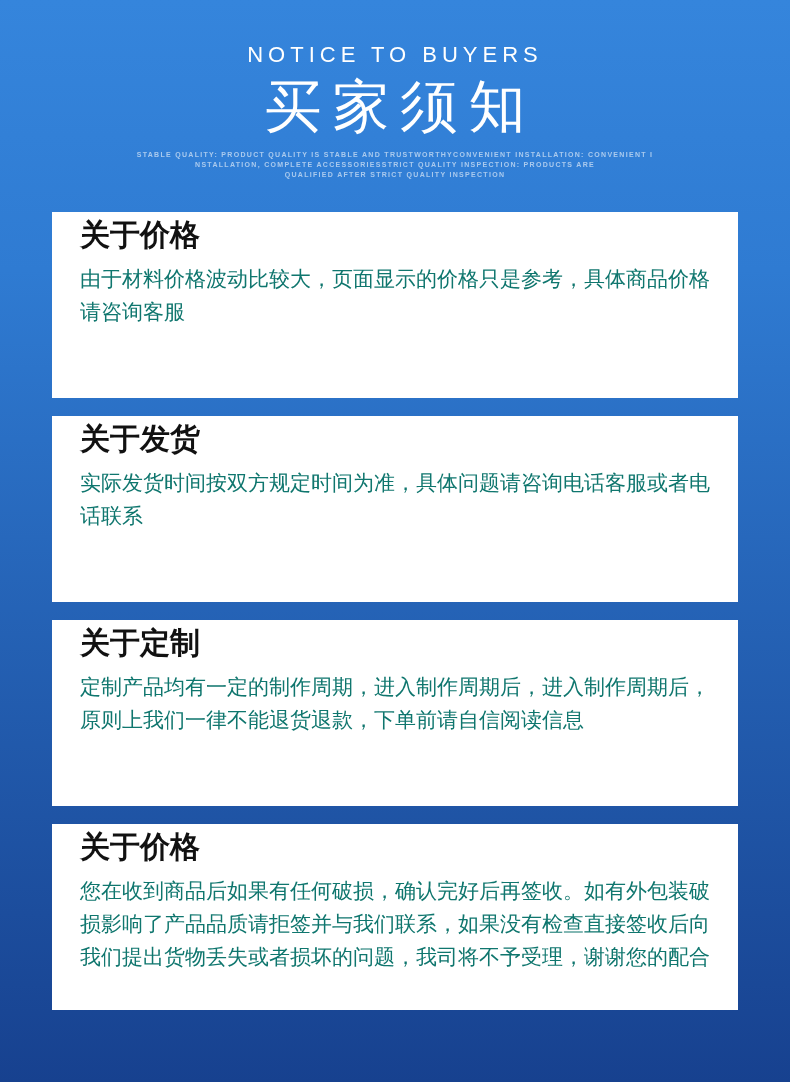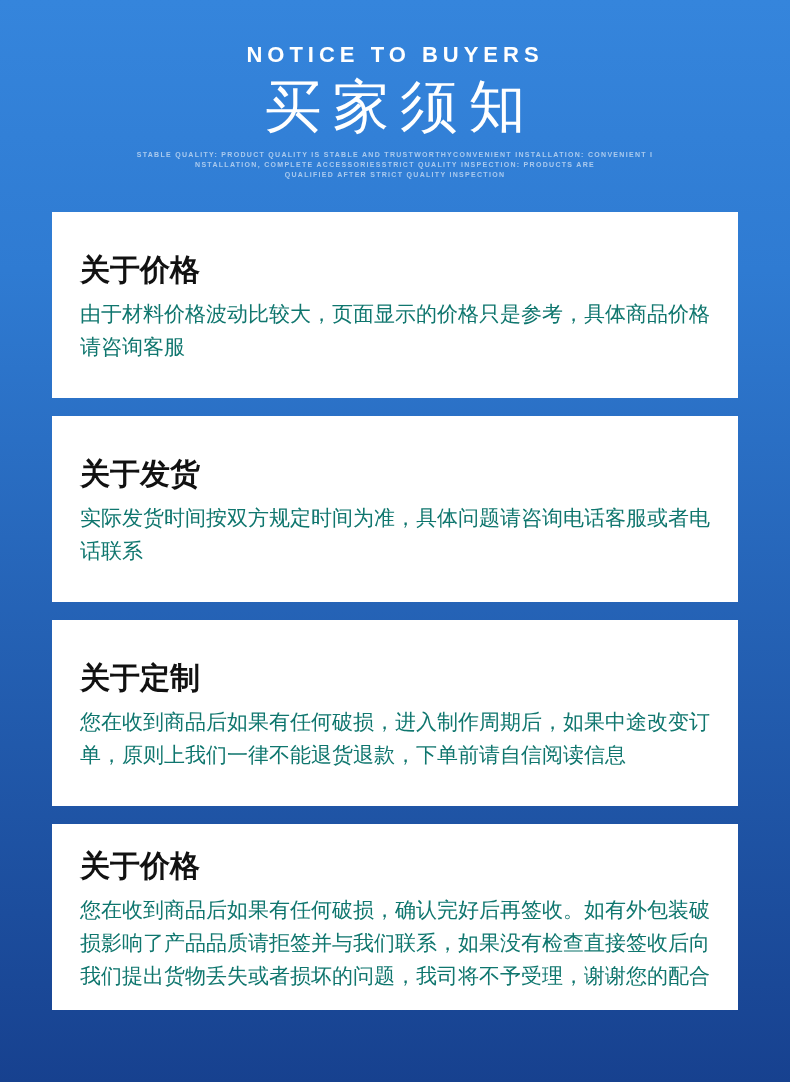--- a/index.html
+++ b/index.html
@@ -17,21 +17,21 @@
   }
   
   .header {
     height: 212px;
     padding-top: 42px;
     text-align: center;
     color: #ffffff;
   }
   .header-en {
     font-size: 22px;
-    font-weight: 700;
+    font-weight: 400;
     letter-spacing: 5px;
     color: #ffffff;
   }
   .header-title {
     margin-top: 9px;
     font-size: 57px;
     font-weight: 400;
     letter-spacing: 11px;
     text-indent: 11px; 
     color: #ffffff;
@@ -50,21 +50,20 @@
     padding: 0 52px;
   }
   .card {
     width: 686px;
     height: 186px;
     background: #ffffff;
     margin-bottom: 18px;
     padding: 6px 28px 0 28px;
     display: flex;
     flex-direction: column;
-    justify-content: center;
   }
   .card-title {
     font-size: 30px;
     font-weight: 700;
     color: #111111;
     margin-bottom: 11px;
     line-height: 1.1;
   }
   .card-body {
     font-size: 21px;
@@ -94,21 +93,21 @@
       <div class="card-body">由于材料价格波动比较大，页面显示的价格只是参考，具体商品价格请咨询客服</div>
     </div>
 
     <div class="card">
       <div class="card-title">关于发货</div>
       <div class="card-body">实际发货时间按双方规定时间为准，具体问题请咨询电话客服或者电话联系</div>
     </div>
 
     <div class="card">
       <div class="card-title">关于定制</div>
-      <div class="card-body">您在收到商品后如果有任何破损，进入制作周期后，如果中途改变订单，原则上我们一律不能退货退款，下单前请自信阅读信息</div>
+      <div class="card-body">定制产品均有一定的制作周期，进入制作周期后，进入制作周期后，原则上我们一律不能退货退款，下单前请自信阅读信息</div>
     </div>
 
     <div class="card">
       <div class="card-title">关于价格</div>
       <div class="card-body">您在收到商品后如果有任何破损，确认完好后再签收。如有外包装破损影响了产品品质请拒签并与我们联系，如果没有检查直接签收后向我们提出货物丢失或者损坏的问题，我司将不予受理，谢谢您的配合</div>
     </div>
 
   </div>
 
 </div>

